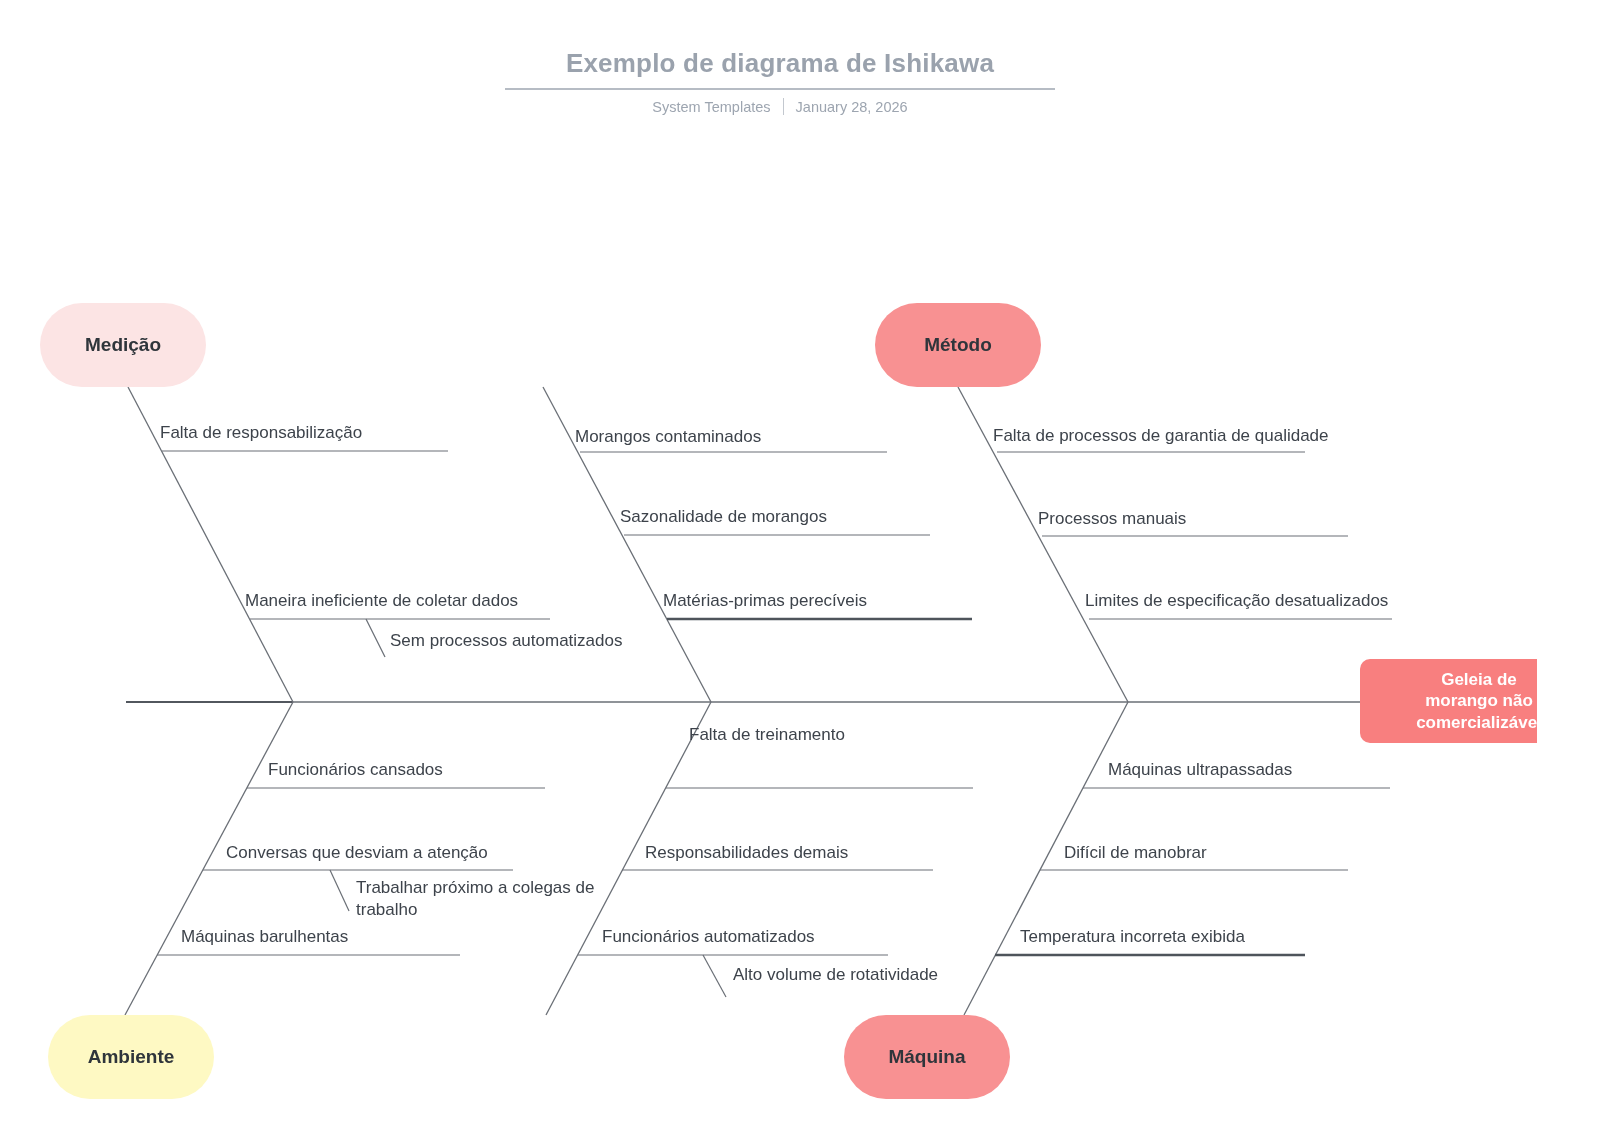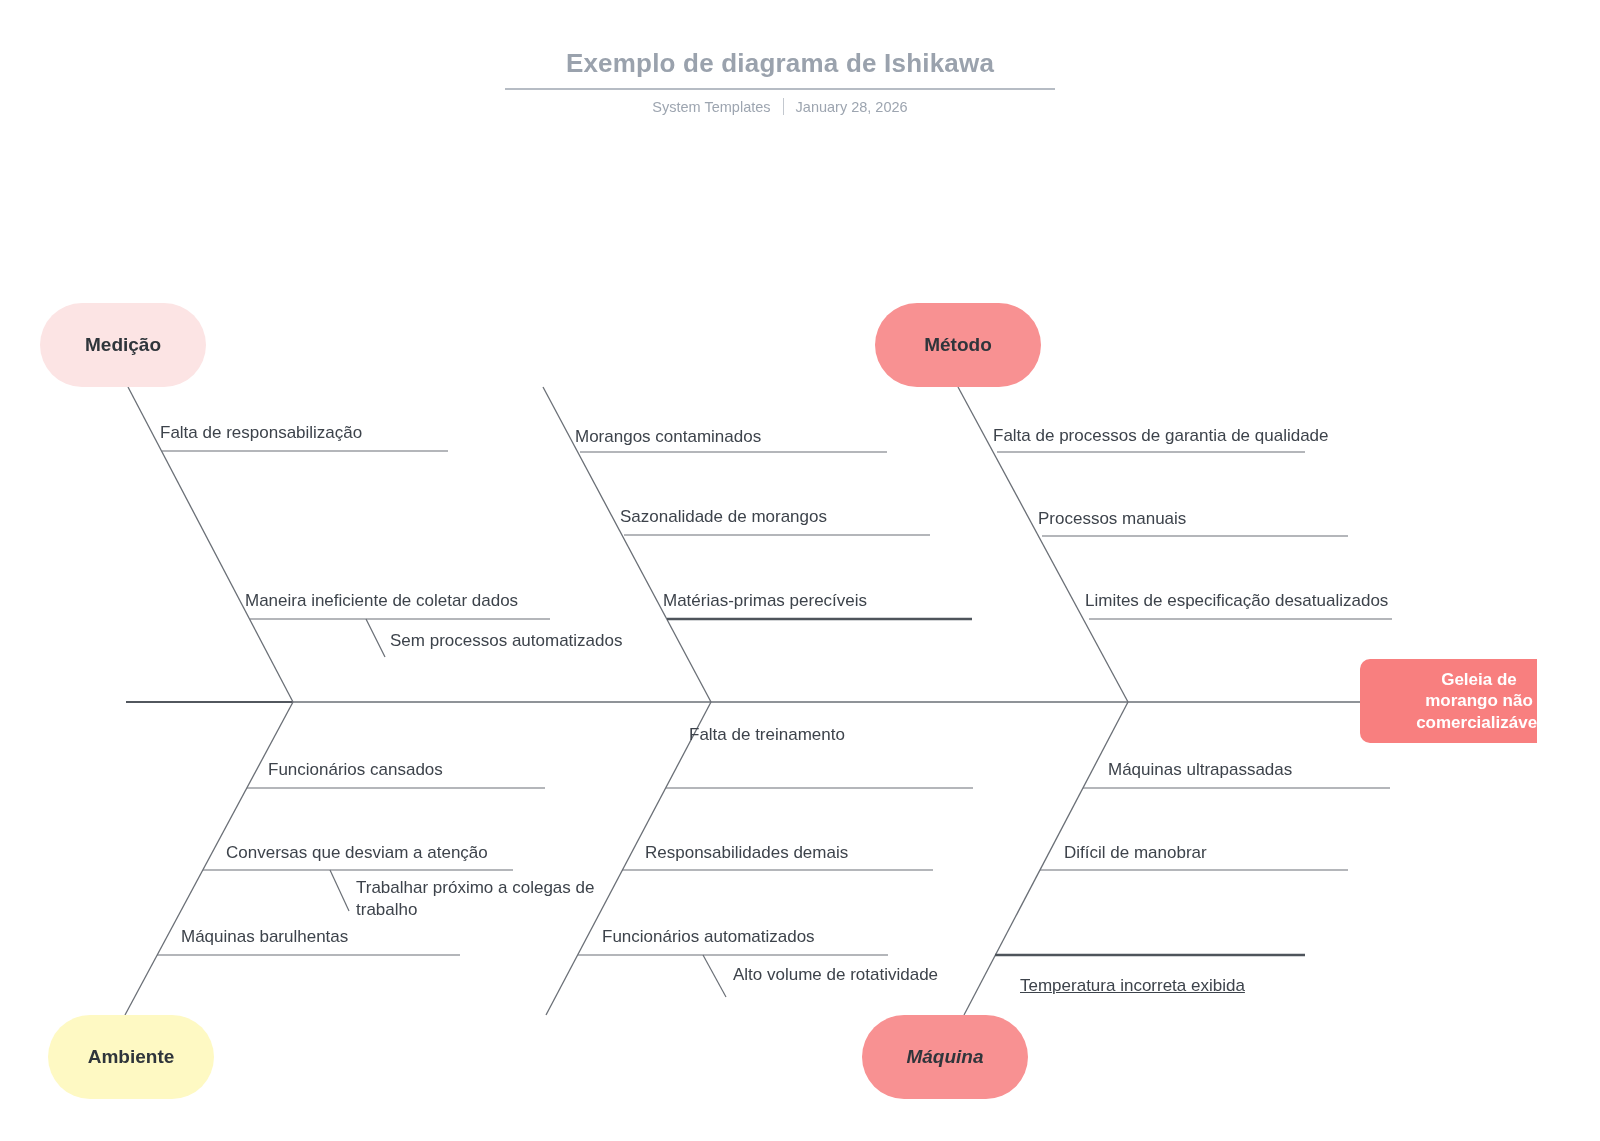--- a/index.html
+++ b/index.html
@@ -103,21 +103,21 @@
   </div>
   <div class="pill" style="left: 875px; top: 303px; background: rgb(248, 145, 146);">
     <span>Método</span>
 
   </div>
 
   <div class="pill" style="left: 48px; top: 1015px; background: #fef9c3;">
     <span>Ambiente</span>
 
   </div>
-  <div class="pill" style="left: 862px; top: 1015px; background: rgb(248, 145, 146); font-style: italic;">
+  <div class="pill" style="left: 844px; top: 1015px; background: rgb(248, 145, 146);">
     <span>Máquina</span>
 
   </div>
 
   <div class="effect" style="background: rgb(248, 127, 127); padding-left: 48px;">Geleia de morango não comercializável</div>
 
   <div class="cause" style="left:160px;top:422px;">Falta de responsabilização</div>
   <div class="cause" style="left:245px;top:590px;">Maneira ineficiente de coletar dados</div>
   <div class="cause" style="left:390px;top:630px;">Sem processos automatizados</div>
 
@@ -134,15 +134,15 @@
   <div class="cause wrap" style="left:356px;top:877px;">Trabalhar próximo a colegas de trabalho</div>
   <div class="cause" style="left:181px;top:926px;">Máquinas barulhentas</div>
 
   <div class="cause" style="left:689px;top:724px;">Falta de treinamento</div>
   <div class="cause" style="left:645px;top:842px;">Responsabilidades demais</div>
   <div class="cause" style="left:602px;top:926px;">Funcionários automatizados</div>
   <div class="cause" style="left:733px;top:964px;">Alto volume de rotatividade</div>
 
   <div class="cause" style="left:1108px;top:759px;">Máquinas ultrapassadas</div>
   <div class="cause" style="left:1064px;top:842px;">Difícil de manobrar</div>
-  <div class="cause" style="left:1020px;top:975px;text-decoration:underline;">Temperatura incorreta exibida</div>
+  <div class="cause" style="left:1020px;top:926px;">Temperatura incorreta exibida</div>
 
 </div>
 
 </body></html>

